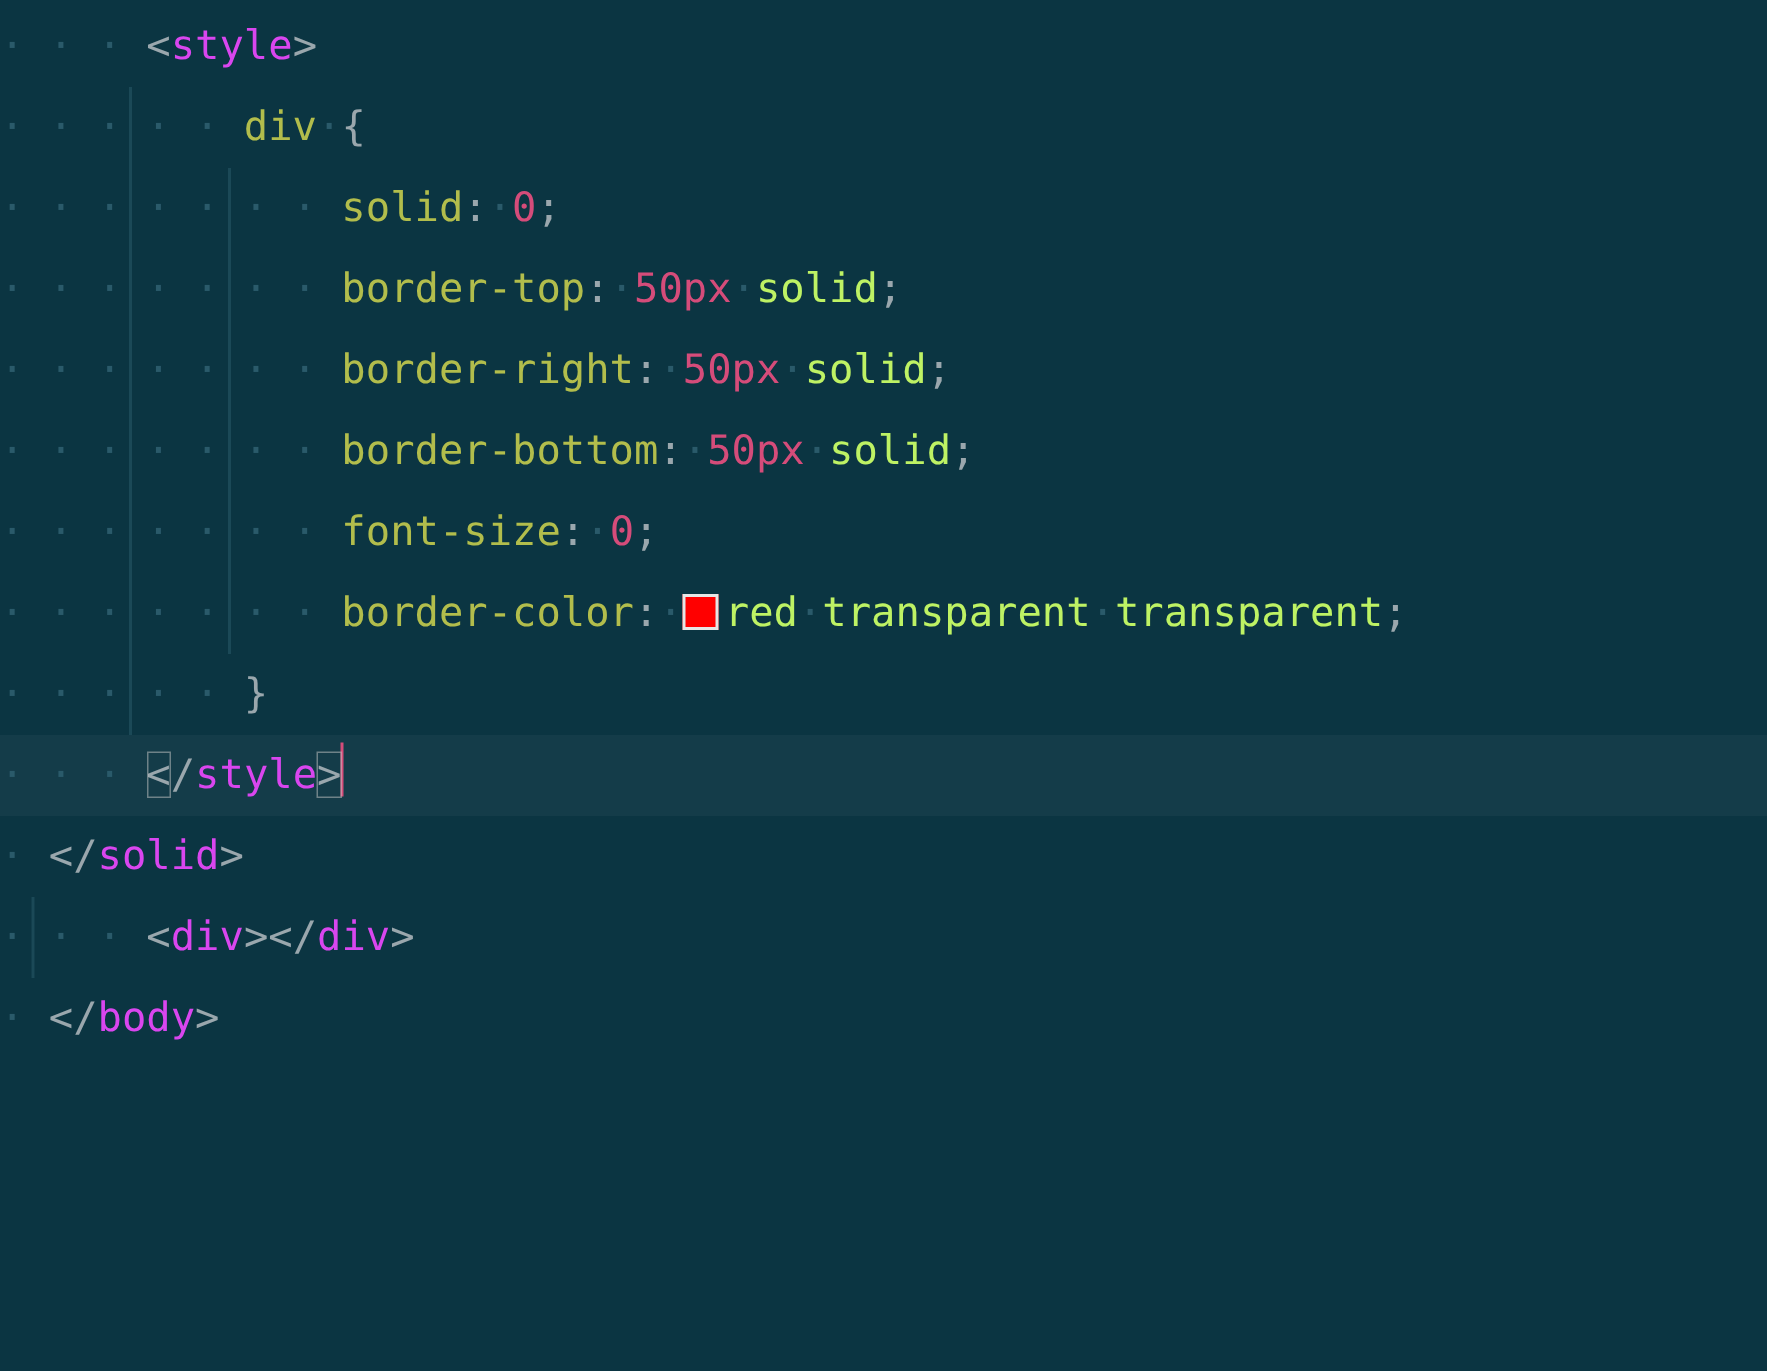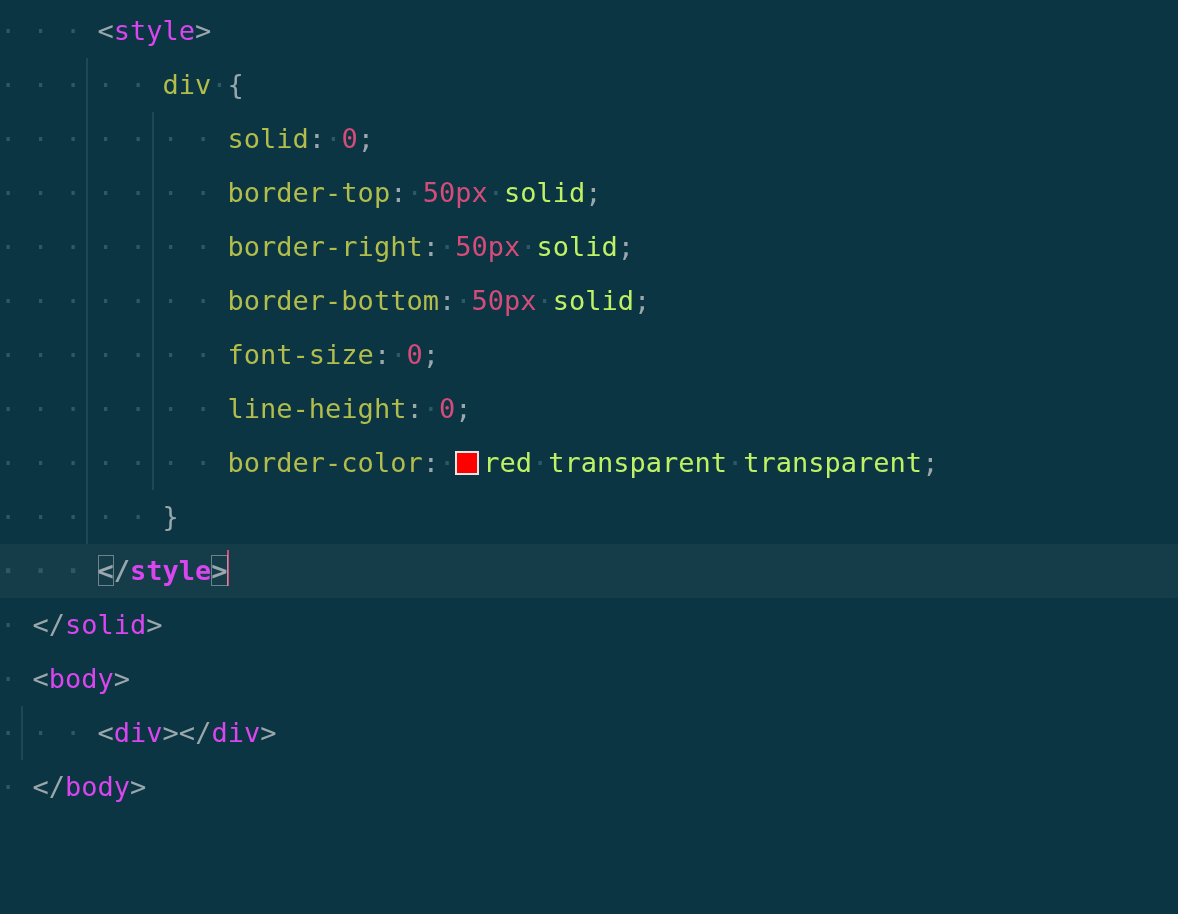--- a/index.html
+++ b/index.html
@@ -20,21 +20,20 @@
     padding-top: 4px;
   }
   .line {
     position: relative;
     white-space: pre;
     padding-left: 0;
     height: 54px;
   }
   .line.current {
     background: rgba(255,255,255,0.04);
-    font-weight: bold;
   }
   
   .ws-dot {
     color: #2a5a6a;
   }
   
   .guide {
     position: absolute;
     top: 0;
     bottom: 0;
@@ -78,21 +77,19 @@
 <body>
 
 <div class="editor" id="editor">
     <div class="line"><span class="ws-dot">· · · </span><span class="punct">&lt;</span><span class="tag">style</span><span class="punct">&gt;</span></div>
     <div class="line"><span class="ws-dot">· · · · · </span><span class="guide" style="left: 86.39px;"></span><span class="selector">div</span><span class="ws-dot">·</span><span class="brace">{</span></div>
     <div class="line"><span class="ws-dot">· · · · · · · </span><span class="guide" style="left: 86.39px;"></span><span class="guide" style="left: 151.59px;"></span><span class="prop">solid</span><span class="punct">:</span><span class="ws-dot">·</span><span class="num">0</span><span class="punct">;</span></div>
     <div class="line"><span class="ws-dot">· · · · · · · </span><span class="guide" style="left: 86.39px;"></span><span class="guide" style="left: 151.59px;"></span><span class="prop">border-top</span><span class="punct">:</span><span class="ws-dot">·</span><span class="num">50px</span><span class="ws-dot">·</span><span class="kw">solid</span><span class="punct">;</span></div>
     <div class="line"><span class="ws-dot">· · · · · · · </span><span class="guide" style="left: 86.39px;"></span><span class="guide" style="left: 151.59px;"></span><span class="prop">border-right</span><span class="punct">:</span><span class="ws-dot">·</span><span class="num">50px</span><span class="ws-dot">·</span><span class="kw">solid</span><span class="punct">;</span></div>
     <div class="line"><span class="ws-dot">· · · · · · · </span><span class="guide" style="left: 86.39px;"></span><span class="guide" style="left: 151.59px;"></span><span class="prop">border-bottom</span><span class="punct">:</span><span class="ws-dot">·</span><span class="num">50px</span><span class="ws-dot">·</span><span class="kw">solid</span><span class="punct">;</span></div>
     <div class="line"><span class="ws-dot">· · · · · · · </span><span class="guide" style="left: 86.39px;"></span><span class="guide" style="left: 151.59px;"></span><span class="prop">font-size</span><span class="punct">:</span><span class="ws-dot">·</span><span class="num">0</span><span class="punct">;</span></div>
-    <div class="line"><span class="ws-dot">· · · · · · · </span><span class="guide" style="left: 86.39px;"></span><span class="guide" style="left: 151.59px;"></span><span class="prop">line-height</span><span class="punct">:</span><span class="ws-dot">·</span><span class="num">0</span><span class="punct">;</span></div>
     <div class="line"><span class="ws-dot">· · · · · · · </span><span class="guide" style="left: 86.39px;"></span><span class="guide" style="left: 151.59px;"></span><span class="prop">border-color</span><span class="punct">:</span><span class="ws-dot">·</span><span class="swatch" style="background: rgb(255, 0, 0);"></span><span class="kw">red</span><span class="ws-dot">·</span><span class="kw">transparent</span><span class="ws-dot">·</span><span class="kw">transparent</span><span class="punct">;</span></div>
     <div class="line"><span class="ws-dot">· · · · · </span><span class="guide" style="left: 86.39px;"></span><span class="brace">}</span></div>
     <div class="line current"><span class="ws-dot">· · · </span><span class="punct match">&lt;</span><span class="punct">/</span><span class="tag">style</span><span class="punct match">&gt;</span><span class="caret"></span></div>
     <div class="line"><span class="ws-dot">· </span><span class="punct">&lt;</span><span class="punct">/</span><span class="tag">solid</span><span class="punct">&gt;</span></div>
-    <div class="line"><span class="ws-dot">· </span><span class="punct">&lt;</span><span class="tag">body</span><span class="punct">&gt;</span></div>
     <div class="line"><span class="ws-dot">· · · </span><span class="guide" style="left: 21.19px;"></span><span class="punct">&lt;</span><span class="tag">div</span><span class="punct">&gt;</span><span class="punct">&lt;</span><span class="punct">/</span><span class="tag">div</span><span class="punct">&gt;</span></div>
     <div class="line"><span class="ws-dot">· </span><span class="punct">&lt;</span><span class="punct">/</span><span class="tag">body</span><span class="punct">&gt;</span></div>
   </div>
 
 </body></html>

